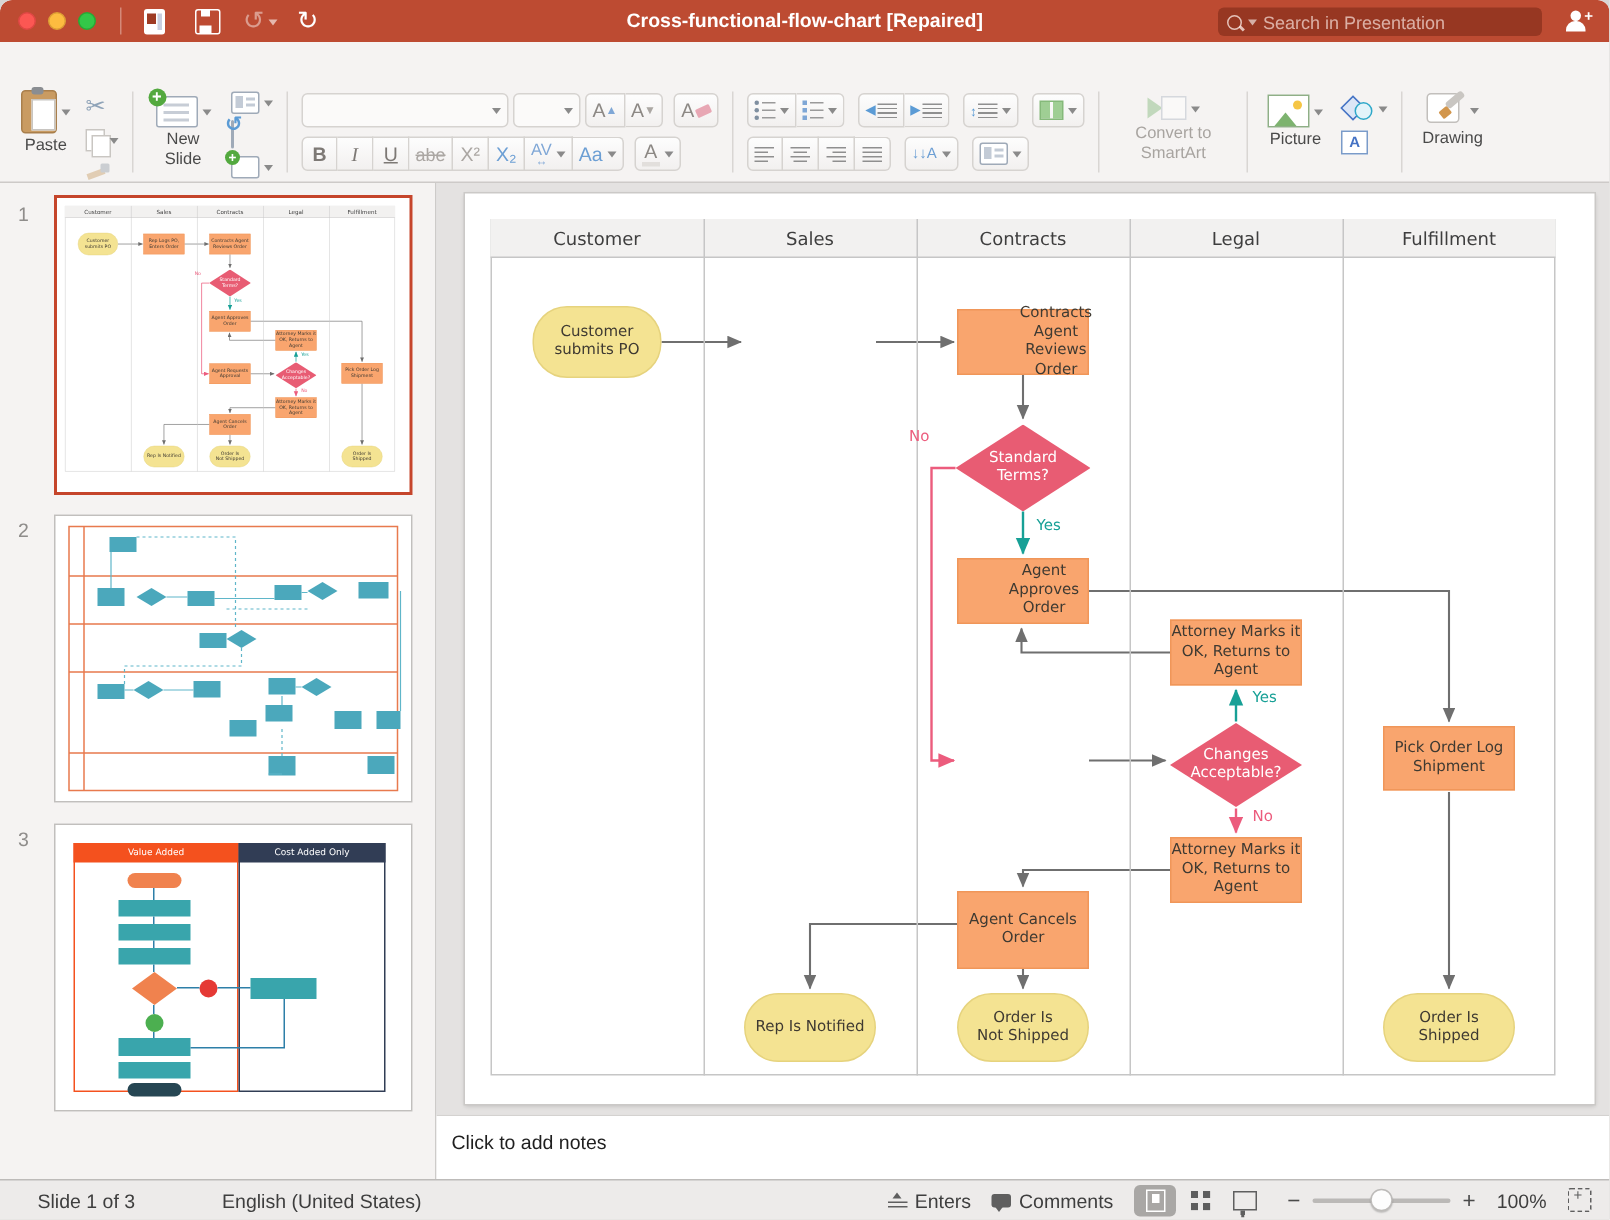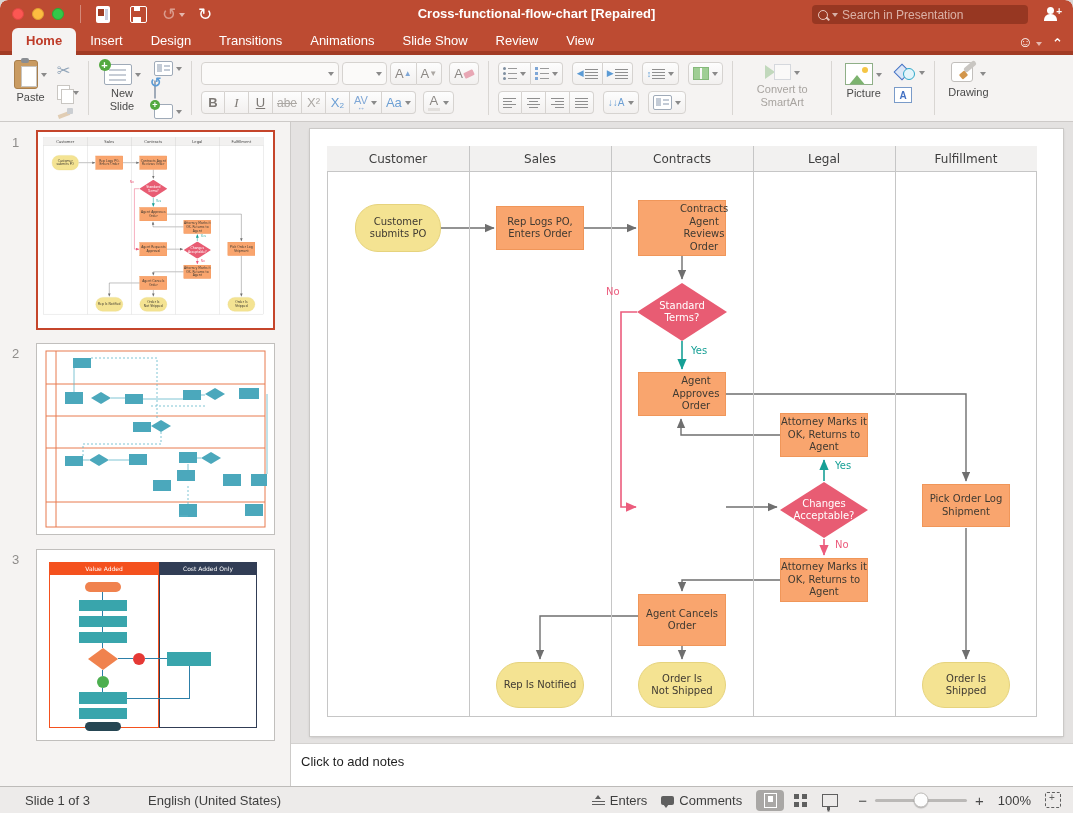--- a/index.html
+++ b/index.html
@@ -205,36 +205,20 @@
       <span class="dd w" style="margin-left:0;"></span>
       <span>Search in Presentation</span>
     </div>
     <div class="share-ic">
       <span class="head"></span>
       <span class="body"></span>
       <span class="plus">+</span>
     </div>
   </div>
 
-  <div class="tabbar">
-    <div class="tabs" id="tabs">
-        <div class="tab active">Home</div>
-        <div class="tab">Insert</div>
-        <div class="tab">Design</div>
-        <div class="tab">Transitions</div>
-        <div class="tab">Animations</div>
-        <div class="tab">Slide Show</div>
-        <div class="tab">Review</div>
-        <div class="tab">View</div>
-      </div>
-    <div class="tab-right">
-      <span><span class="smiley">☺</span><span class="dd w"></span></span>
-      <span class="chev-up">⌃</span>
-    </div>
-  </div>
 
   <div class="ribbon">
     <div class="rgroup" style="flex-direction:row;align-items:flex-start;gap:6px;">
       <div class="bigbtn">
         <span style="display:flex;align-items:center;">
             <span class="clipboard"></span>
             <span class="dd"></span>
           </span>
         <span class="lbl">Paste</span>
       </div>
@@ -688,23 +672,21 @@
           <div class="vline" style="left: 443px; top: 17px; height: 571px;"></div>
           <div class="lane-head" style="left: 443px; top: 17px; width: 142px;">Legal</div>
           <div class="vline" style="left: 585px; top: 17px; height: 571px;"></div>
           <div class="lane-head" style="left: 585px; top: 17px; width: 142px;">Fulfillment</div>
           <div class="edge-label teal" style="left: 381px; top: 216px;">Yes</div>
           <div class="edge-label pink" style="left: 296px; top: 157px;">No</div>
           <div class="edge-label teal" style="left: 525px; top: 331px;">Yes</div>
           <div class="edge-label pink" style="left: 525px; top: 410px;">No</div>
           <div class="node terminator" style="left: 45px; top: 75px; width: 86px; height: 48px;">Customer
 submits PO</div>
-          <div class="node process" style="left: 186px; top: 77px; width: 88px; height: 44px;">Rep Logs PO,
-Enters Order</div>
-          <div class="node process" style="left: 328px; top: 71px; width: 88px; height: 56px; padding-left: 44px;">Contracts Agent
+          <div class="node process" style="left: 328px; top: 77px; width: 88px; height: 44px; padding-left: 44px;">Contracts Agent
 Reviews Order</div>
           <div class="node decision" style="left: 327px; top: 154px; width: 90px; height: 58px;">Standard
 Terms?</div>
           <div class="node process" style="left: 328px; top: 243px; width: 88px; height: 44px; padding-left: 28px;">Agent Approves
 Order</div>
           <div class="node process" style="left: 470px; top: 284px; width: 88px; height: 44px;">Attorney Marks it
 OK, Returns to
 Agent</div>
           <div class="node decision" style="left: 470px; top: 353px; width: 88px; height: 56px;">Changes
 Acceptable?</div>

